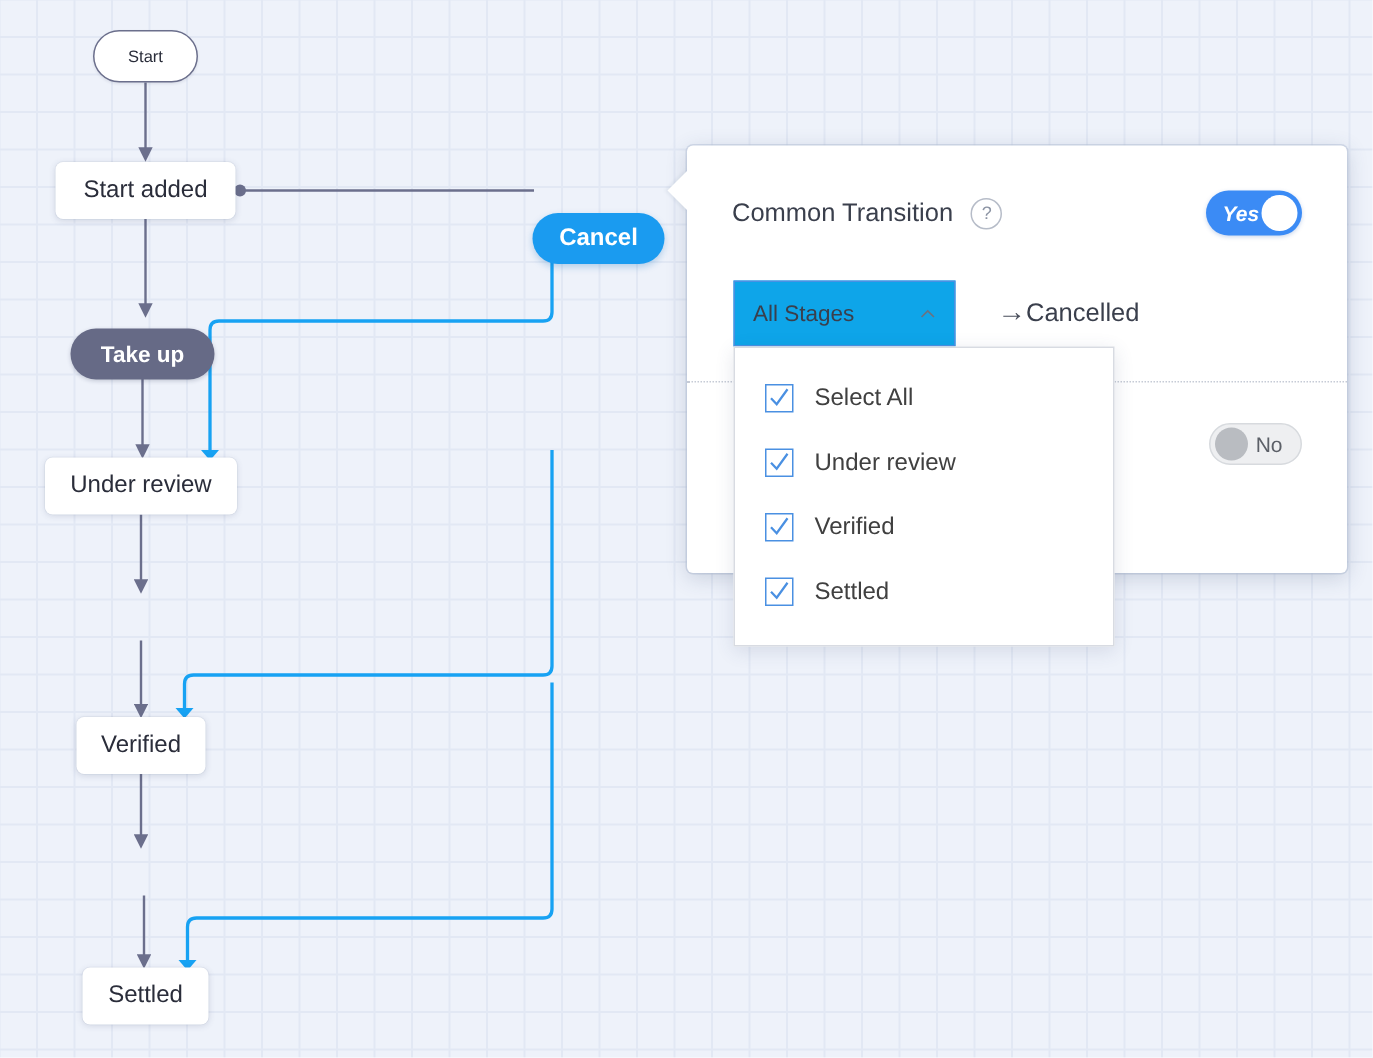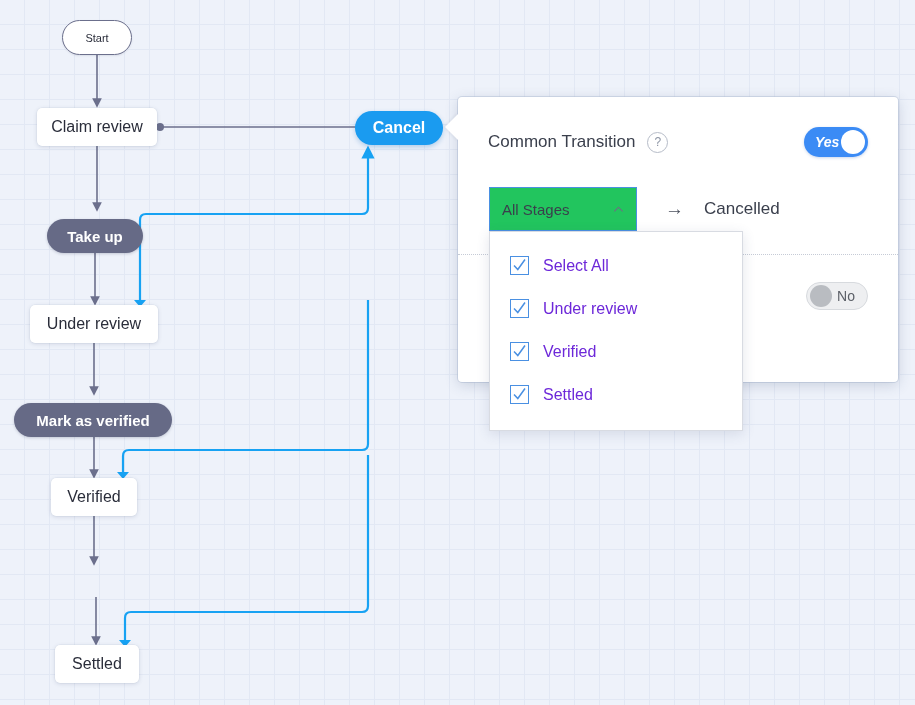--- a/index.html
+++ b/index.html
@@ -69,20 +69,21 @@
     margin-top: 10px;
   }
 
   .node-cancel {
     border-radius: 17px;
     background: #1a9bf0;
     color: #ffffff;
     font-size: 16px;
     font-weight: bold;
     box-shadow: 0 2px 5px rgba(20,110,190,0.28);
+    margin-top: 31px;
   }
 
   
   #panel {
     position: absolute;
     left: 458px;
     top: 97px;
     width: 440px;
     height: 285px;
     background: #ffffff;
@@ -182,21 +183,21 @@
     position: absolute;
     left: 31px; top: 90px;
     display: flex;
     align-items: center;
   }
   .select-box {
     box-sizing: border-box;
     width: 148px;
     height: 44px;
     border: 1px solid #4a90e2;
-    background: #22c55e;
+    background: #0ea5e9;
     display: flex;
     align-items: center;
     padding: 0 12px;
     cursor: pointer;
     position: relative;
     z-index: 2;
   }
   .select-value {
     font-size: 15px;
     color: #3a3f4c;
@@ -204,21 +205,20 @@
   .chevron-up {
     margin-left: auto;
     width: 11px; height: 11px;
   }
   .arrow-glyph {
     margin-left: 28px;
     font-size: 19px;
     color: #4a4f5c;
   }
   .target-stage {
-    margin-left: 20px;
     font-size: 17px;
     color: #3a3f4c;
   }
 
   
   .divider {
     position: absolute;
     left: 0; right: 0;
     top: 157px;
     border-top: 1px dotted #c6cbd6;
@@ -248,21 +248,21 @@
     border: 1.3px solid #4a90e2;
     box-sizing: border-box;
     margin-right: 14px;
     position: relative;
     flex: none;
     background: #ffffff;
   }
   .checkbox svg { position: absolute; left: 1px; top: 1px; }
   .dd-label {
     font-size: 16px;
-    color: #6d28d9;
+    color: #404040;
   }
 </style>
 </head>
 <body>
 
 <div id="canvas">
 
   <svg id="edges" viewBox="0 0 915 705">
     <defs>
       <marker id="arrowGray" viewBox="0 0 10 10" refX="5" refY="5" markerWidth="6" markerHeight="6" orient="auto-start-reverse">
@@ -312,34 +312,31 @@
       <path d="M125,640 L125,618 Q125,612 131,612 L362,612 Q368,612 368,606 L368,455" stroke="#17a2f3" stroke-width="2.2" fill="none"></path>
       <path d="M119,640 L131,640 L125,647 Z" fill="#17a2f3"></path>
     </g>
   </svg>
 
   <div class="node node-start" style="left:62px; top:20px; width:70px; height:35px;">
     <span>Start</span>
   </div>
 
   <div class="node node-state" style="left:37px; top:108px; width:120px; height:38px;">
-    <span>Claim review</span>
+    <span>Start added</span>
   </div>
 
   <div class="node node-action" style="left:47px; top:209px; width:96px; height:34px;">
     <span>Take up</span>
   </div>
 
   <div class="node node-state" style="left:30px; top:305px; width:128px; height:38px;">
     <span>Under review</span>
   </div>
 
-  <div class="node node-action" style="left:14px; top:393px; width:158px; height:34px;">
-    <span>Mark as verified</span>
-  </div>
 
   <div class="node node-state" style="left:51px; top:478px; width:86px; height:38px;">
     <span>Verified</span>
   </div>
 
 
   <div class="node node-state" style="left:55px; top:645px; width:84px; height:38px;">
     <span>Settled</span>
   </div>
 

